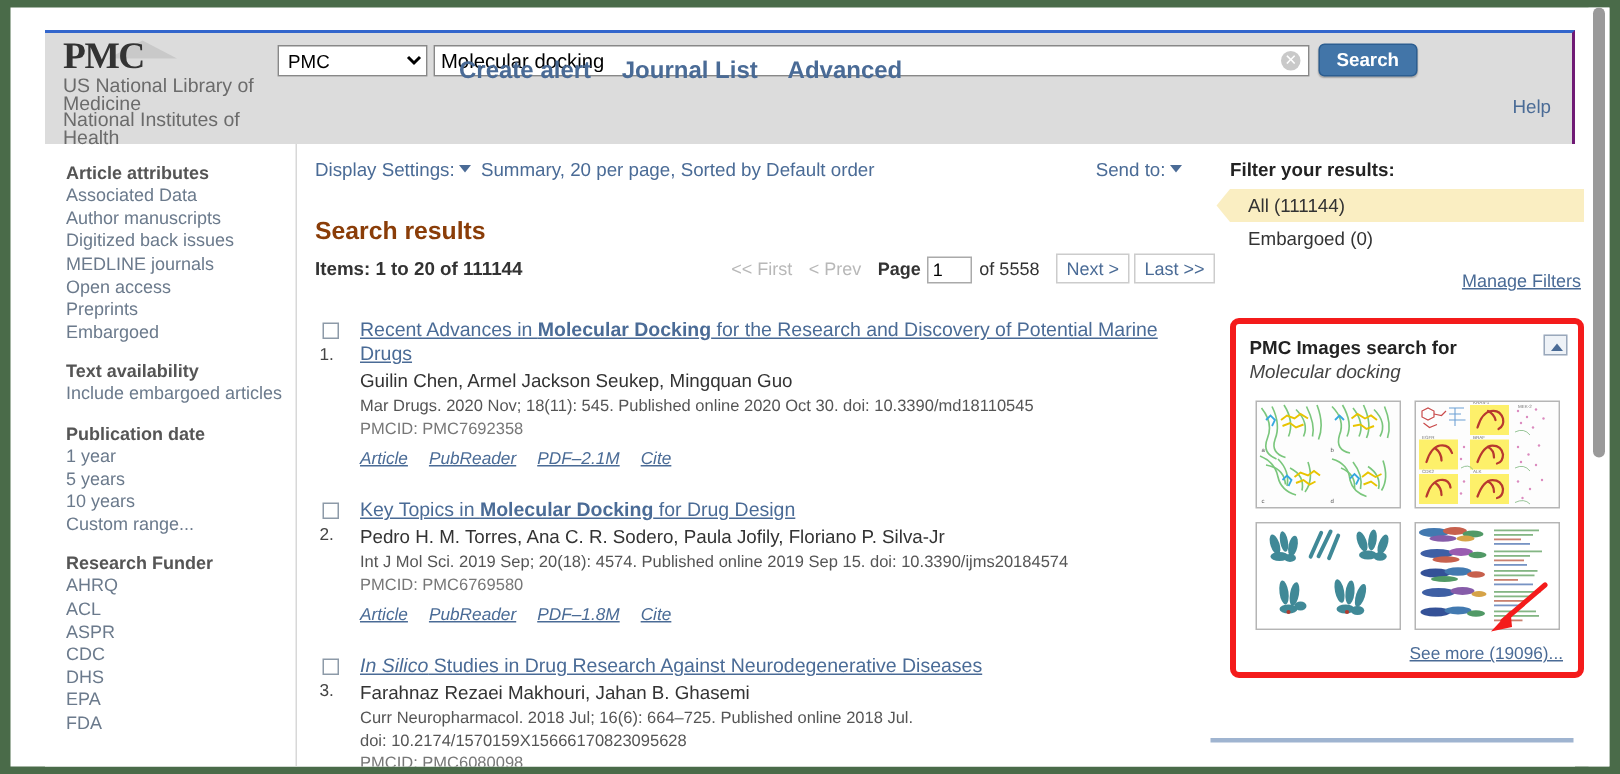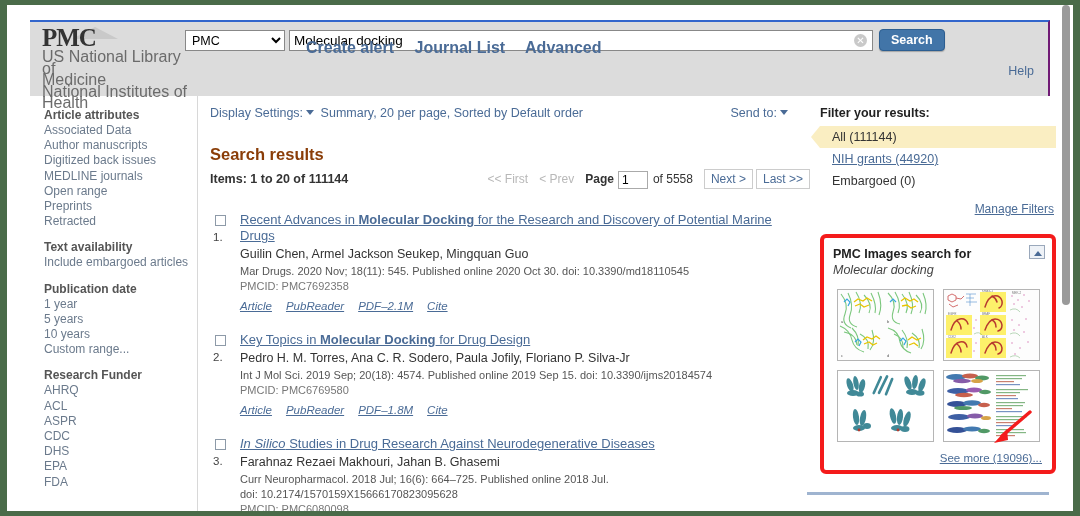--- a/index.html
+++ b/index.html
@@ -68,21 +68,21 @@
   .pmc-roof {
     position: absolute;
     left: 30px; top: 1px;
     width: 0; height: 0;
     border-left: 23px solid transparent;
     border-right: 23px solid transparent;
     border-bottom: 12px solid #c9c9c9;
     z-index: 1;
   }
   .nlm-lines {
-    font-size: 16px;
+    font-size: 13px;
     color: #6b6b6b;
     line-height: 11.5px;
     margin-top: 1px;
   }
   #db-select {
     position: absolute; left: 155px; top: 8px;
     width: 100px; height: 21px;
     font-size: 12.5px;
     font-family: "Liberation Sans", sans-serif;
     color: #000;
@@ -443,23 +443,23 @@
     <div id="body-cols" style="height:436px;">
 
       <div id="lsidebar">
 
         <div class="fgroup">
           <div class="fhead">Article attributes</div>
           <div class="fitem">Associated Data</div>
           <div class="fitem">Author manuscripts</div>
           <div class="fitem">Digitized back issues</div>
           <div class="fitem">MEDLINE journals</div>
-          <div class="fitem">Open range</div>
+          <div class="fitem">Open access</div>
           <div class="fitem">Preprints</div>
-          <div class="fitem">Retracted</div>
+          <div class="fitem">Embargoed</div>
         </div>
 
         <div class="fgroup">
           <div class="fhead">Text availability</div>
           <div class="fitem">Include embargoed articles</div>
         </div>
 
         <div class="fgroup">
           <div class="fhead">Publication date</div>
           <div class="fitem">1 year</div>
@@ -538,23 +538,20 @@
           </div>
         </div>
       </div>
 
       <div id="rsidebar">
 
         <div id="filter-head">Filter your results:</div>
 
         <div class="fr-row active">
           <span>All (111144)</span>
-        </div>
-        <div class="fr-row">
-          <a>NIH grants (44920)</a>
         </div>
         <div class="fr-row">
           <span>Embargoed (0)</span>
         </div>
 
         <div id="manage-filters">
           <span>Manage Filters</span>
         </div>
 
         <div id="img-panel">

